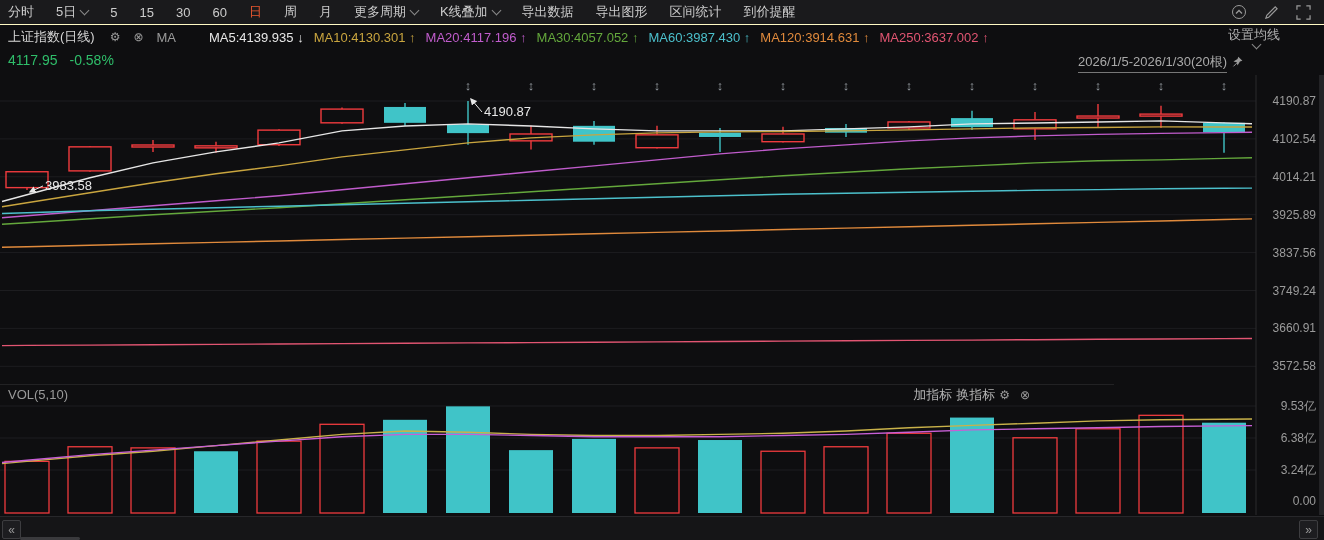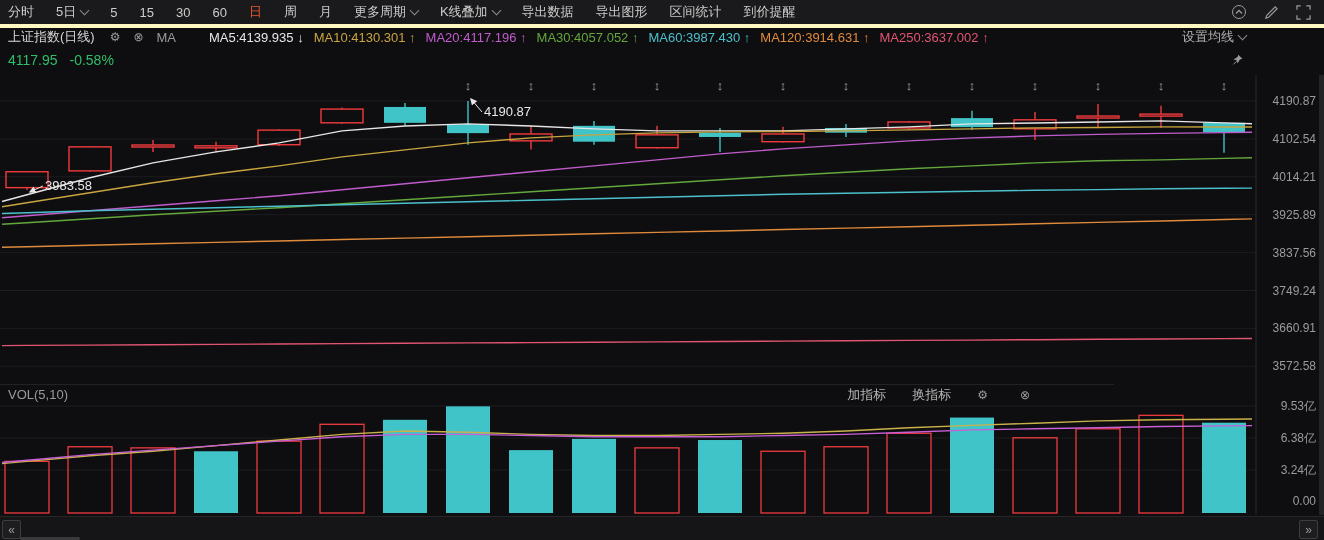--- a/index.html
+++ b/index.html
@@ -1,45 +1,45 @@
 <!DOCTYPE html>
 <html><head>
 <meta charset="utf-8">
 <style>
   html,body{margin:0;padding:0;background:#0d0d0f;}
   #app{position:relative;width:1324px;height:540px;background:#0e0e10;overflow:hidden;
        font-family:"Liberation Sans",sans-serif;color:#cfcfcf;}
   
   .toolbar{position:absolute;left:0;top:0;width:1324px;height:24px;background:#1a1a1c;
-           border-bottom:4px solid #fef9c3;display:flex;align-items:center;font-size:13px;}
+           border-bottom:1px solid #fef9c3;display:flex;align-items:center;font-size:13px;}
   .tb-left{display:flex;align-items:center;padding-left:8px;}
   .tb-item{color:#cccccc;margin-right:22px;cursor:default;white-space:nowrap;display:flex;align-items:center;}
   .tb-item.active{color:#e8562e;}
   .caret{display:inline-block;width:6px;height:6px;border-right:1px solid #8a8a8a;border-bottom:1px solid #8a8a8a;
          transform:rotate(45deg);margin-left:5px;margin-top:-3px;}
   .tb-right{margin-left:auto;display:flex;align-items:center;gap:14px;padding-right:12px;}
   .tb-icon{width:18px;height:18px;display:flex;align-items:center;justify-content:center;}
   
   .ma-row{position:absolute;left:0;top:27px;width:1324px;height:20px;display:flex;align-items:center;
           font-size:13px;padding-left:8px;box-sizing:border-box;gap:7px;}
   .ma-title{color:#d6d6d6;margin-right:8px;}
   .hdr-icon{color:#9a9a9a;font-size:12px;margin-right:6px;}
   .ma-label{color:#9a9a9a;margin-right:26px;}
   .ma-item{margin-right:10px;white-space:nowrap;margin-top:20px;}
-  .ma-settings{margin-left:auto;color:#b0b0b0;display:flex;align-items:center;padding-right:78px;}
+  .ma-settings{margin-left:auto;color:#b0b0b0;display:flex;align-items:center;padding-right:44px;flex-direction:column;}
   
   .price-row{position:absolute;left:8px;top:52px;font-size:14px;}
   .range-row{position:absolute;right:80px;top:53px;font-size:13px;color:#aaaaaa;display:flex;align-items:center;gap:4px;}
   .range-text{border-bottom:1px solid #777;padding-bottom:1px;}
   
   .vol-row{position:absolute;left:0;top:384px;width:1114px;height:20px;display:flex;align-items:center;
            font-size:13px;padding-left:8px;box-sizing:border-box;border-top:1px solid #222224;}
   .vol-title{color:#9a9a9a;margin-right:12px;}
   .vol-item{margin-right:12px;white-space:nowrap;}
-  .vol-right{margin-left:auto;display:flex;align-items:center;gap:26px;padding-right:78px;color:#b4b4b4;}
+  .vol-right{margin-left:auto;display:flex;align-items:center;gap:4px;padding-right:78px;color:#b4b4b4;}
   
   .xaxis{position:absolute;left:0;top:516px;width:1324px;height:24px;background:#151517;border-top:1px solid #27272a;}
   .nav-btn{position:absolute;top:3px;width:17px;height:17px;border:1px solid #3d3d40;background:#1d1d20;color:#9a9a9a;
            font-size:12px;display:flex;align-items:center;justify-content:center;border-radius:2px;}
   .hscroll-thumb{position:absolute;left:20px;bottom:1px;width:60px;height:3px;background:#3a3a3d;border-radius:2px;}
   .vscroll{position:absolute;right:0;top:75px;width:5px;height:440px;background:#232326;}
   svg text{font-family:"Liberation Sans",sans-serif;}
 </style>
 </head>
 <body>
@@ -98,20 +98,21 @@
       <span class="caret"></span>
     </span>
   </div>
 
   <div class="price-row">
     <span id="lastPrice" style="color: rgb(47, 190, 106);">4117.95</span>
     <span id="lastChange" style="margin-left: 8px; color: rgb(47, 190, 106);">-0.58%</span>
   </div>
 
   <div class="range-row">
+    <span class="range-text">2026/1/5-2026/1/30(20根)</span>
     <span>
       <svg width="13" height="13" viewBox="0 0 16 16">
           <path d="M9 2 L14 7 L11 8 L8 13 L7 9 L3 8 L8 5 Z" fill="#9a9a9a"></path>
           <line x1="7" y1="10" x2="3" y2="14" stroke="#9a9a9a" stroke-width="1.2"></line>
         </svg>
     </span>
   </div>
 
   <svg id="chart" width="1324" height="540" viewBox="0 0 1324 540" style="position:absolute;left:0;top:0;">
     <defs>

